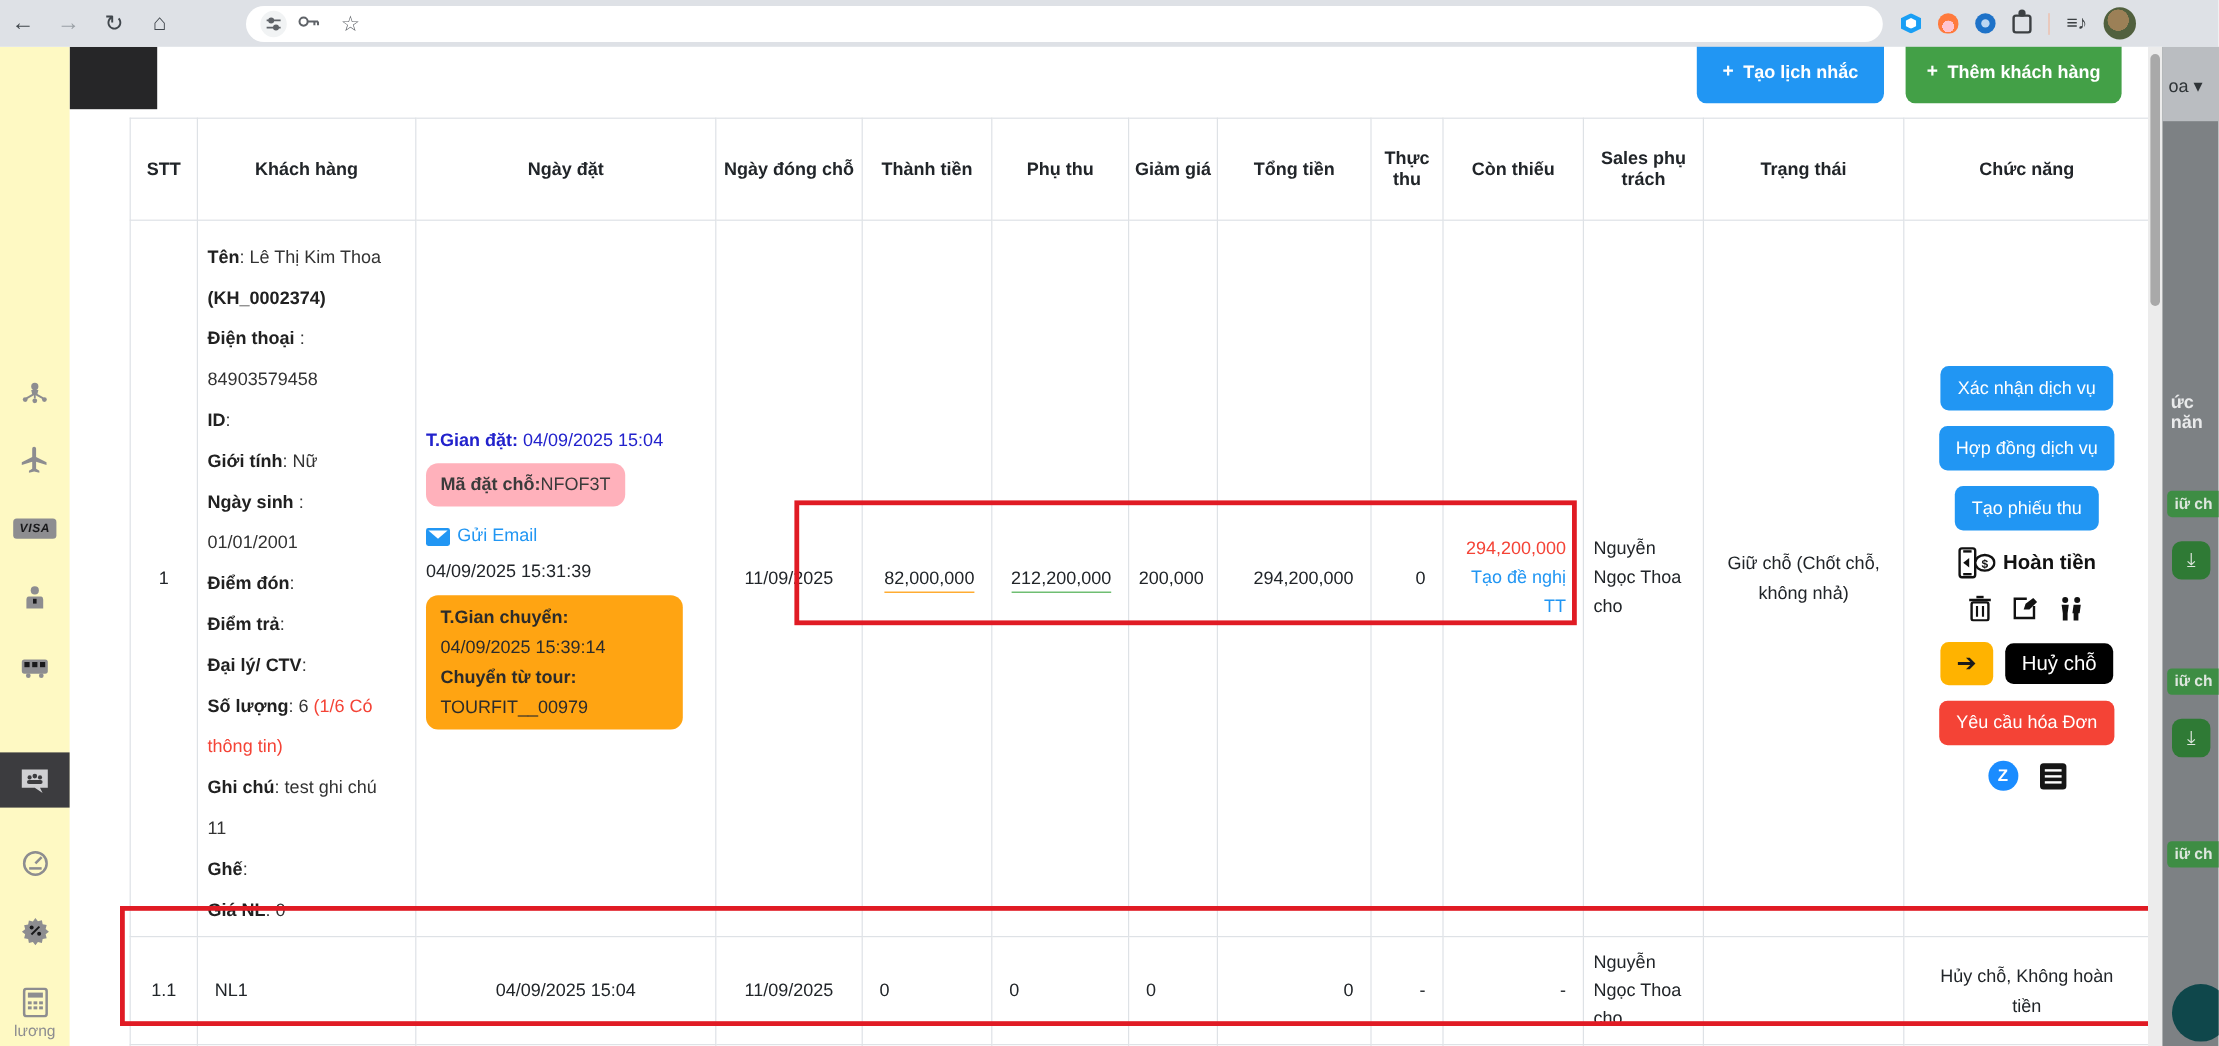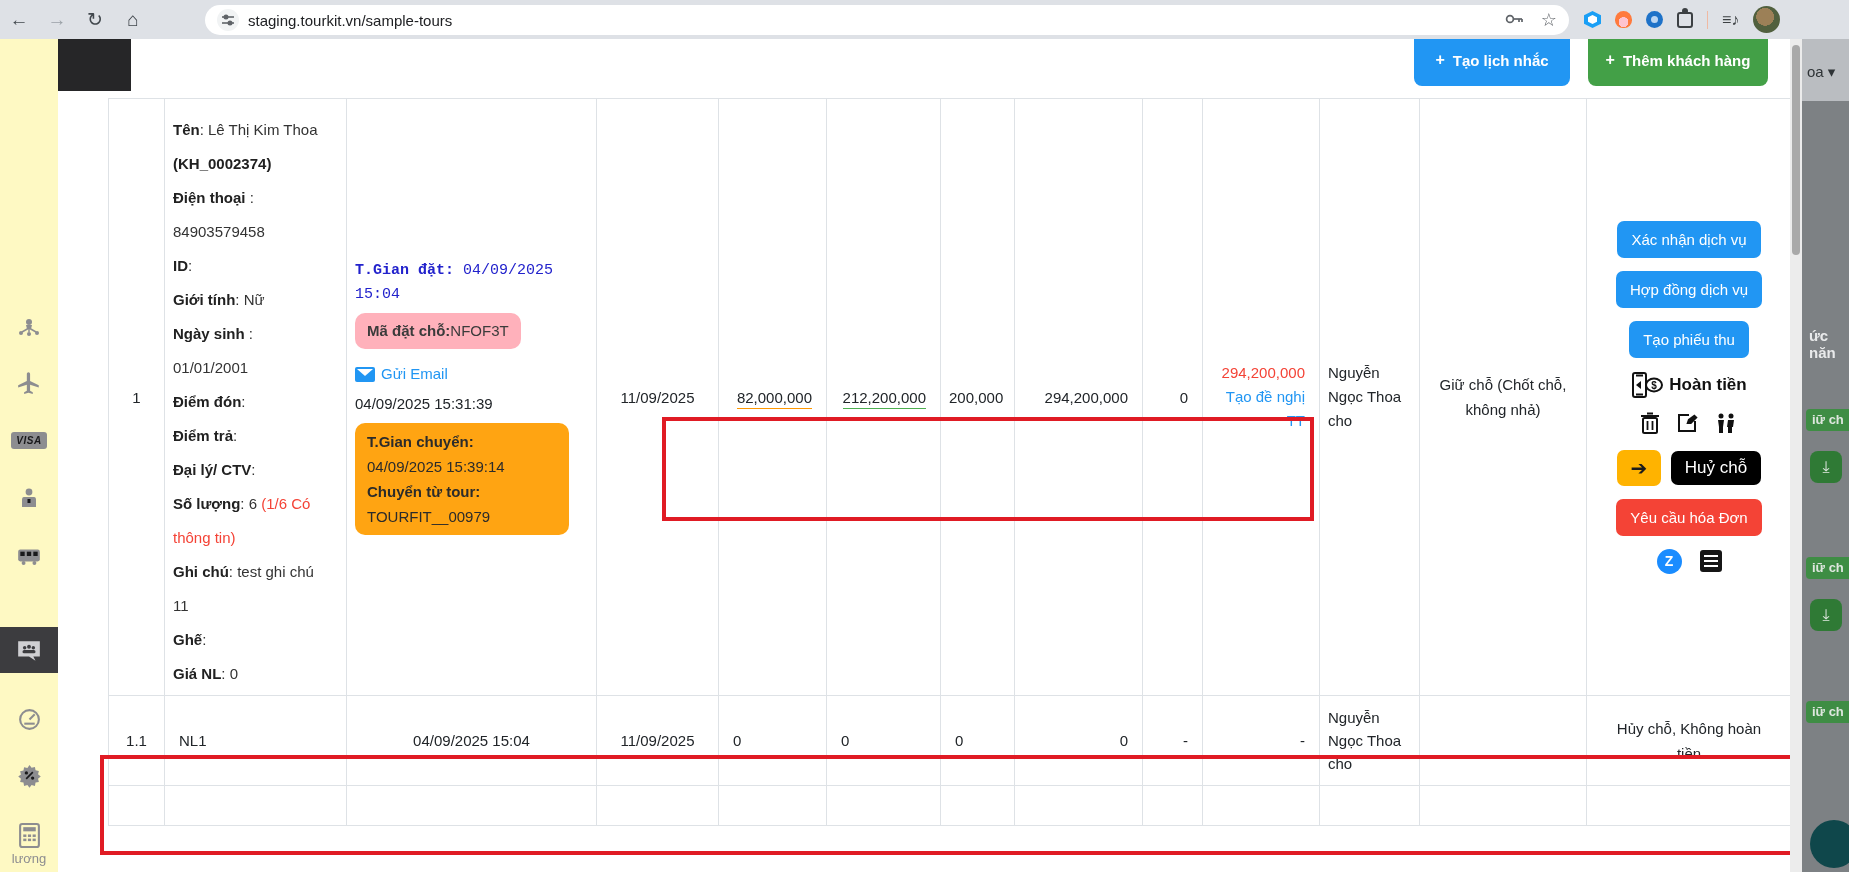--- a/index.html
+++ b/index.html
@@ -69,21 +69,21 @@
   .date-blue { color:#2222cc; }
   .status-red { color:#f44336; text-align:center; line-height:25px; }
 
   
   .cust { width:156px; line-height:34px; color:#333; }
   .cust b { color:#212121; }
   .red-note { color:#f44336; }
 
   
   .bookcell { width:228px; line-height:26px; }
-  .bk-time { color:#2222cc; margin-bottom:6px; line-height:24px;font-family:Liberation Mono, monospace; }
+  .bk-time { color:#2222cc; margin-bottom:6px; line-height:24px; }
   .badge-pink { display:inline-block; background:#ffb1bb; color:#3b3b3b; border-radius:10px; padding:5px 12px; margin:0 0 8px 0; }
   .badge-orange { display:inline-block; background:#ffa412; color:#2b2b2b; border-radius:10px; padding:6px 12px; margin-top:6px; line-height:25px; width:214px; }
   .mail-link { color:#2196f3; cursor:pointer; display:inline-flex; align-items:center; gap:6px; margin:4px 0;justify-content:flex-end; }
   .mail-ic { display:inline-block; width:20px; height:15px; background:#2196f3; position:relative; border-radius:2px; }
   .mail-ic::after { content:""; position:absolute; left:2px; top:2px; border-left:8px solid transparent; border-right:8px solid transparent; border-top:7px solid #fff; }
 
   
   .actions { display:flex; flex-direction:column; align-items:center; gap:13px; }
   .abtn { border-radius:7px; color:#fff; text-align:center; cursor:pointer; font-size:15px; }
   .abtn.blue { background:#2196f3; padding:10px 14px; }
@@ -120,21 +120,20 @@
       <span class="site-ic">
         <svg width="12" height="12" viewBox="0 0 12 12">
             <g stroke="#5f6368" stroke-width="1.6" fill="none">
               <line x1="0" y1="3" x2="12" y2="3"></line>
               <line x1="0" y1="9" x2="12" y2="9"></line>
               <circle cx="4" cy="3" r="1.7" fill="#5f6368"></circle>
               <circle cx="8" cy="9" r="1.7" fill="#5f6368"></circle>
             </g>
           </svg>
       </span>
-      <span class="url-txt">staging.tourkit.vn/sample-tours</span>
       <span class="pill-right">
         <span>
           <svg width="20" height="12" viewBox="0 0 20 12">
               <circle cx="5" cy="6" r="3.4" fill="none" stroke="#5f6368" stroke-width="1.7"></circle>
               <line x1="8.5" y1="6" x2="17" y2="6" stroke="#5f6368" stroke-width="1.7"></line>
               <line x1="14" y1="6" x2="14" y2="9" stroke="#5f6368" stroke-width="1.7"></line>
               <line x1="17" y1="6" x2="17" y2="9" stroke="#5f6368" stroke-width="1.7"></line>
             </svg>
         </span>
         <span style="font-size:18px;color:#5f6368">☆</span>
@@ -276,20 +275,35 @@
         <col style="width:114px">
         <col style="width:74px">
         <col style="width:128px">
       <col style="width:60px">
         <col style="width:117px">
         <col style="width:100px">
         <col style="width:167px">
         <col style="width:205px">
     </colgroup>
     <tbody>
+        <tr>
+      <th>STT</th>
+      <th>Khách hàng</th>
+      <th>Ngày đặt</th>
+      <th>Ngày đóng chỗ</th>
+      <th>Thành tiền</th>
+      <th>Phụ thu</th>
+      <th>Giảm giá</th>
+      <th>Tổng tiền</th>
+      <th>Thực thu</th>
+      <th>Còn thiếu</th>
+      <th>Sales phụ trách</th>
+      <th>Trạng thái</th>
+      <th>Chức năng</th>
+    </tr>
 
     <tr class="r1">
       <td class="tac">1</td>
       <td class="cell-top">
         <div class="cust">
           <div><b>Tên</b><span>: Lê Thị Kim Thoa </span><b>(KH_0002374)</b></div>
           <div><b>Điện thoại</b> <span>: 84903579458</span></div>
           <div><b>ID</b><span>:</span></div>
           <div><b>Giới tính</b><span>: Nữ</span></div>
           <div><b>Ngày sinh</b> <span>: 01/01/2001</span></div>

